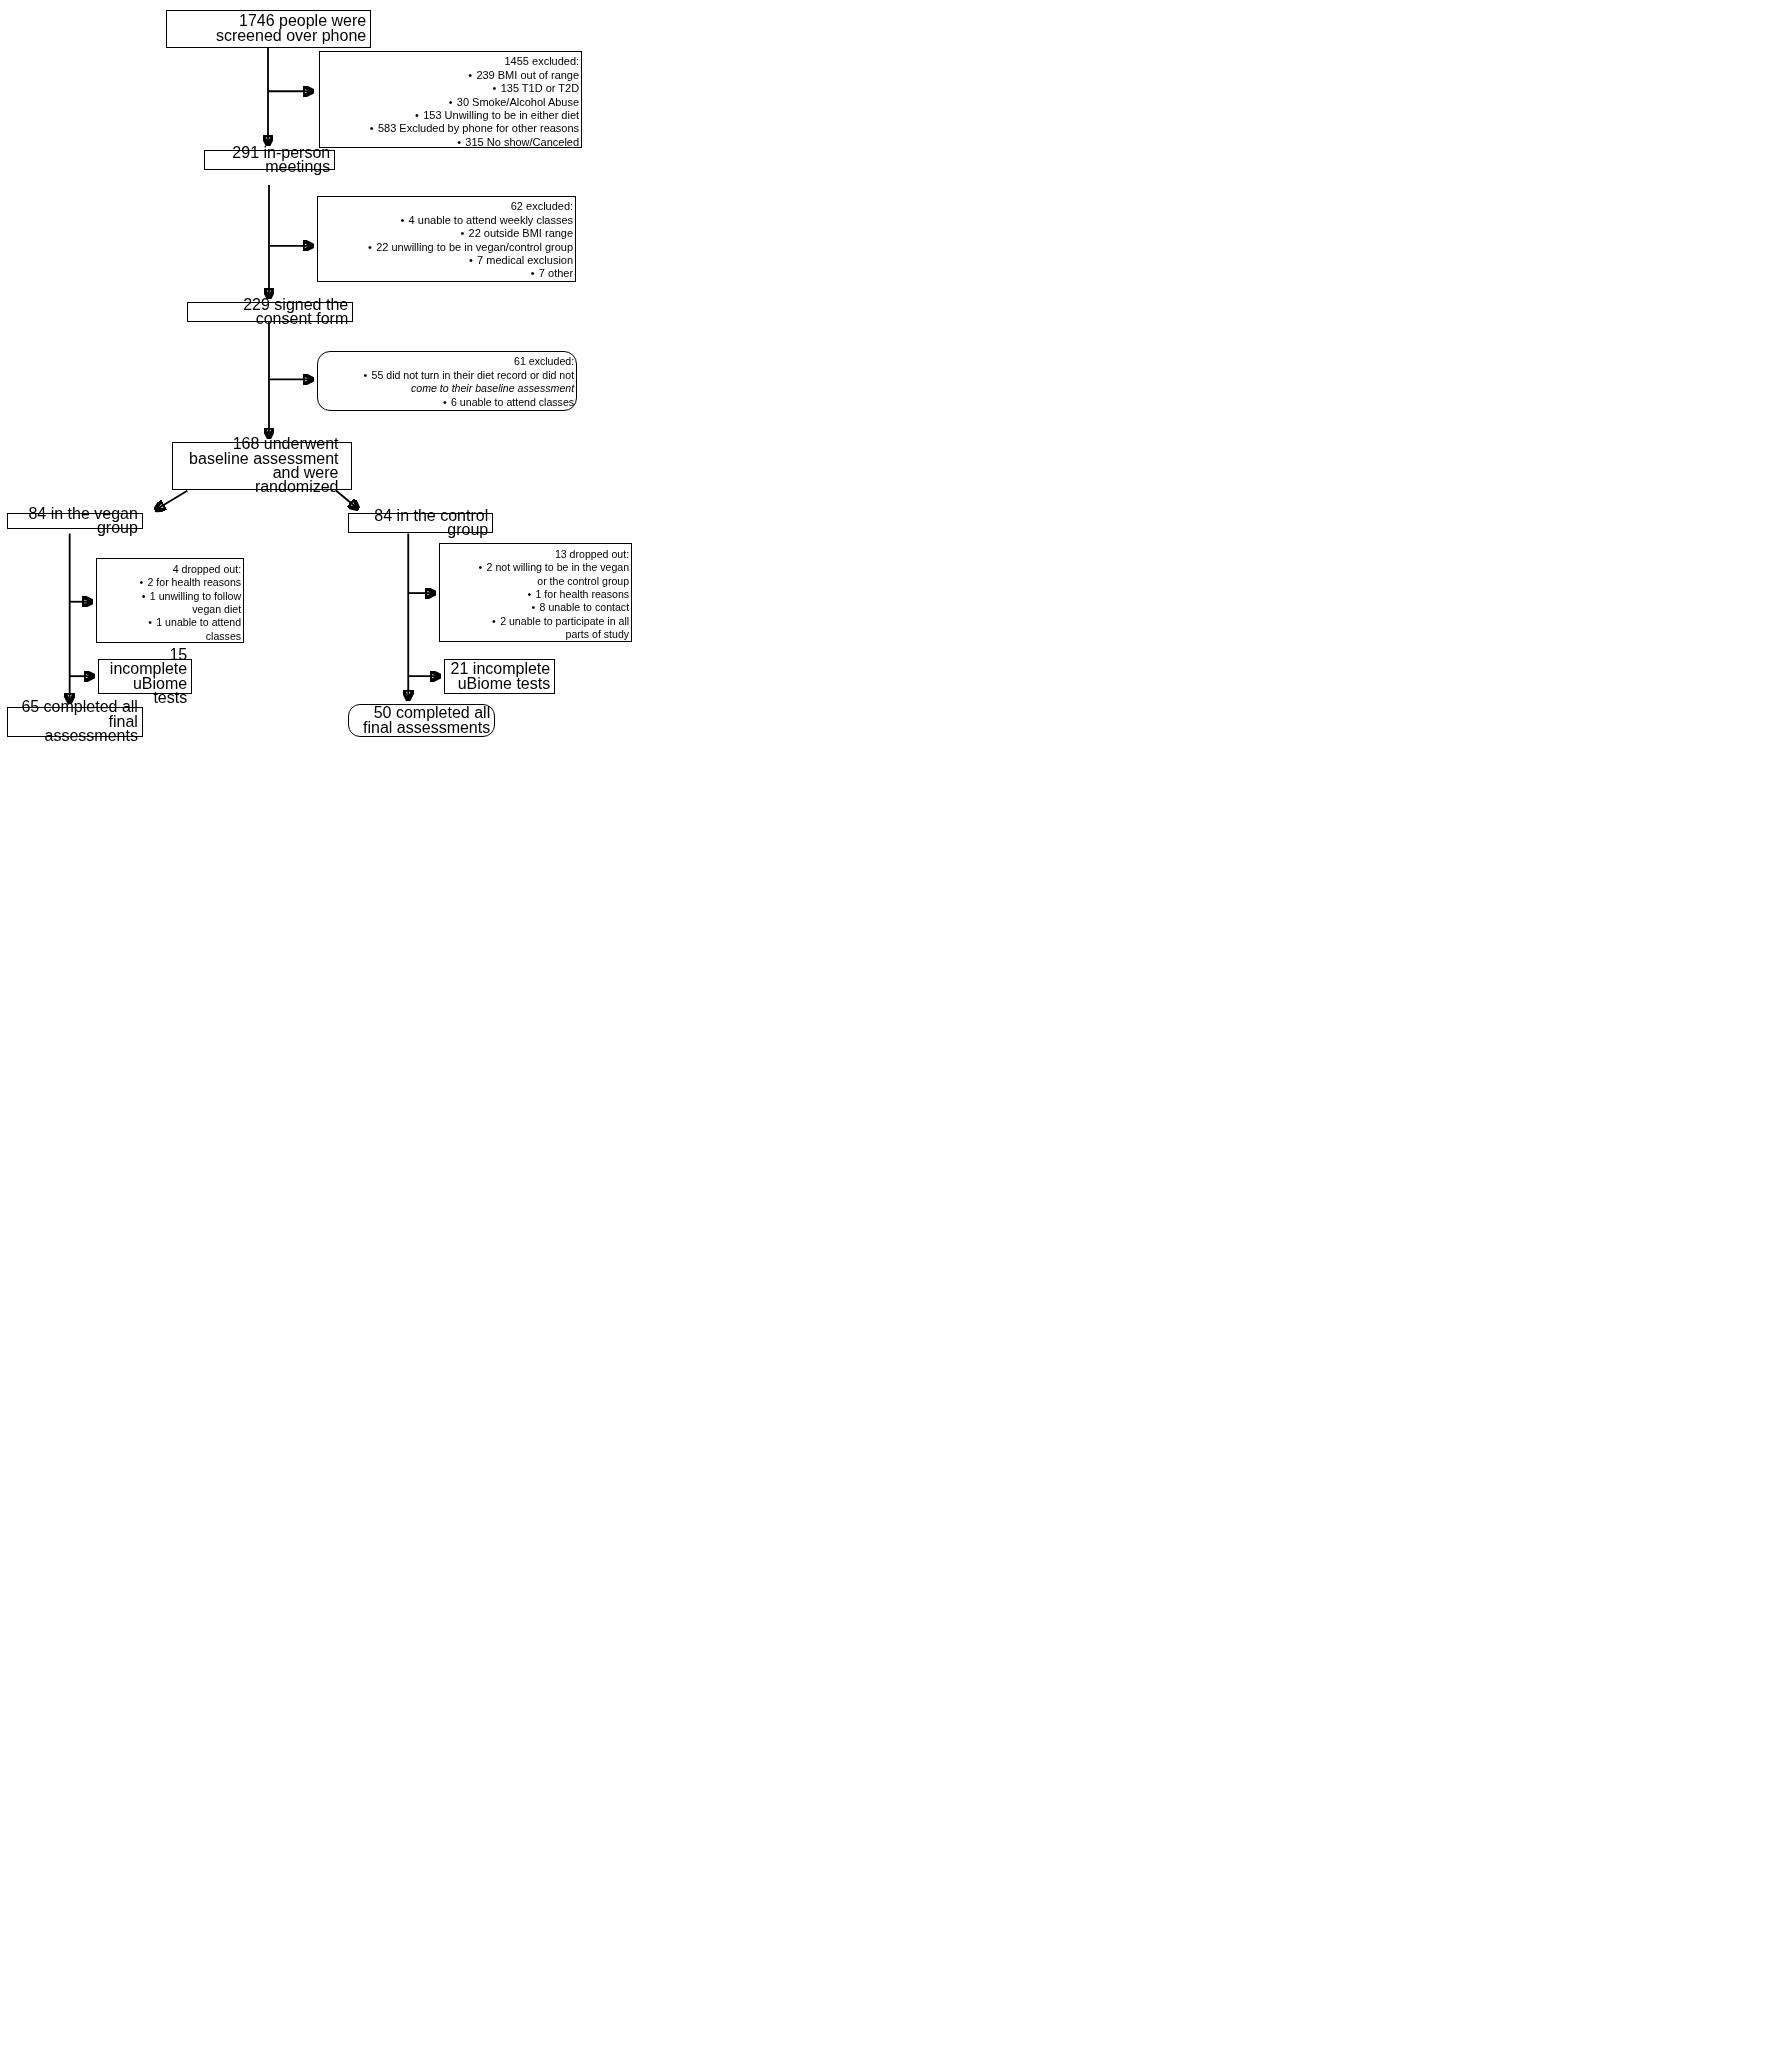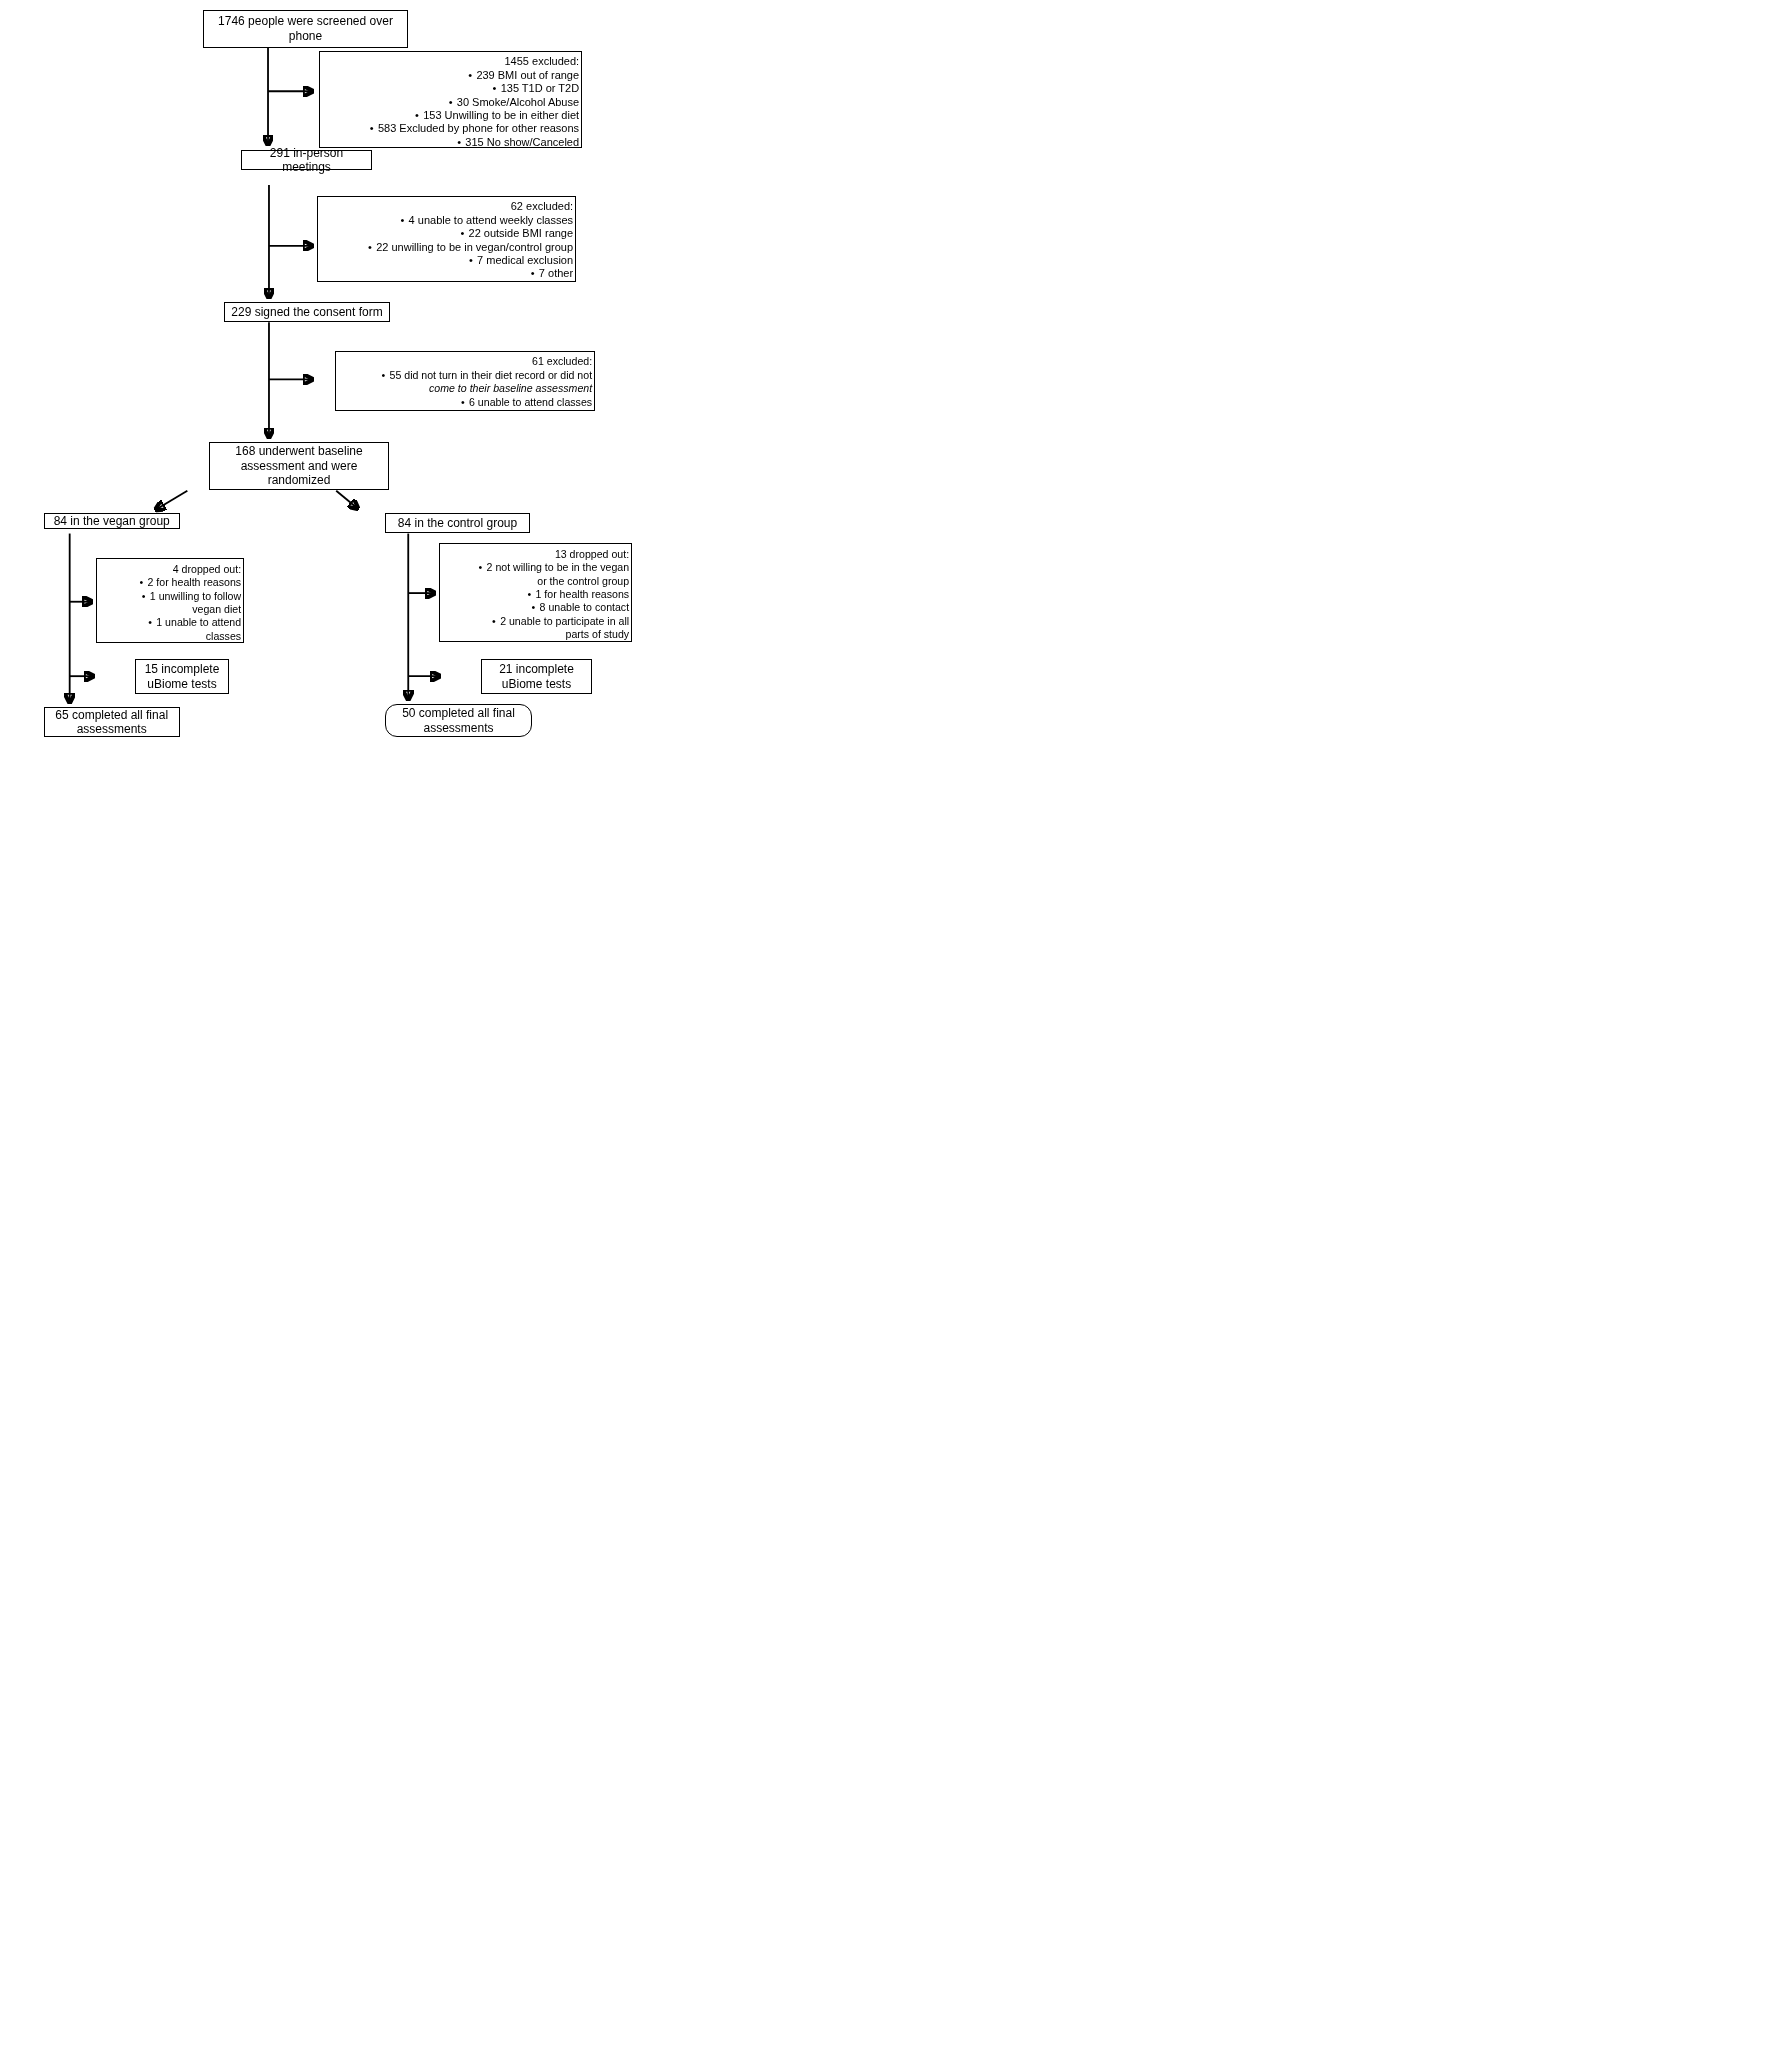--- a/index.html
+++ b/index.html
@@ -26,25 +26,23 @@
     position: absolute;
     box-sizing: border-box;
     background: #ffffff;
     border: 1.4px solid #000000;
     text-align: right;
   }
   .center {
     display: flex;
     align-items: center;
     justify-content: center;
-    text-align: center;
-    font-size: 12px;
+    font-size: 16px;
     line-height: 14.4px;
     padding: 1px 3.8px;
-    margin-left: 37px;
   }
   .narrowpad { padding: 1px 12.5px; }
   .list {
     font-size: 11px;
     line-height: 13.4px;
     padding: 3.4px 1.9px 0 4.8px;
   }
   .list .hdr { white-space: nowrap; }
   .list .ln  { padding-left: 11.5px; white-space: nowrap; }
   .list .cont-flush { padding-left: 0; white-space: nowrap; font-style: italic; }
@@ -109,21 +107,21 @@
     <div class="ln"><span class="blt">•</span><span>22 outside BMI range</span></div>
     <div class="ln"><span class="blt">•</span><span>22 unwilling to be in vegan/control group</span></div>
     <div class="ln"><span class="blt">•</span><span>7 medical exclusion</span></div>
     <div class="ln"><span class="blt">•</span><span>7 other</span></div>
   </div>
 
   <div class="box center" style="left:187px; top:302px; width:166px; height:20px;">
     <span>229 signed the consent form</span>
   </div>
 
-  <div class="box list tight" style="left:335px; top:351px; width:260px; height:60px;">
+  <div class="box list tight" style="left:317px; top:351px; width:260px; height:60px;border-radius:13px;">
     <div class="hdr">61 excluded:</div>
     <div class="ln"><span class="blt">•</span><span>55 did not turn in their diet record or did not</span></div>
     <div class="cont-flush">come to their baseline assessment</div>
     <div class="ln"><span class="blt">•</span><span>6 unable to attend classes</span></div>
   </div>
 
   <div class="box center narrowpad" style="left:172px; top:442px; width:180px; height:48px;">
     <span>168 underwent baseline assessment and were randomized</span>
   </div>
 

